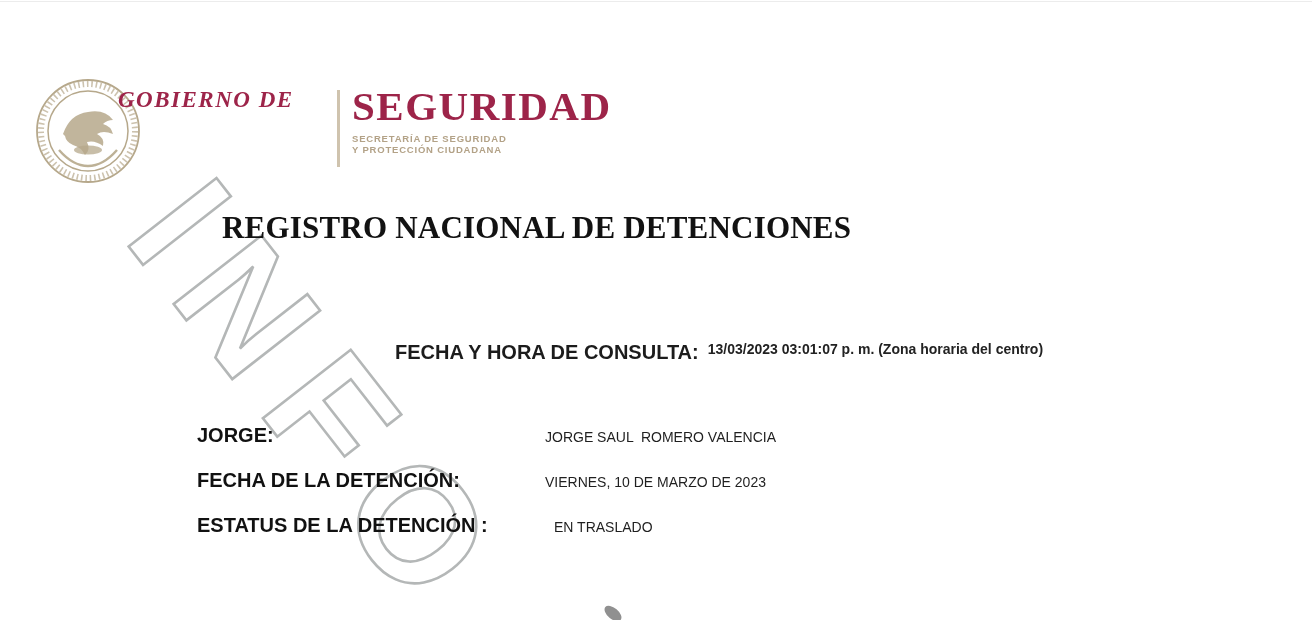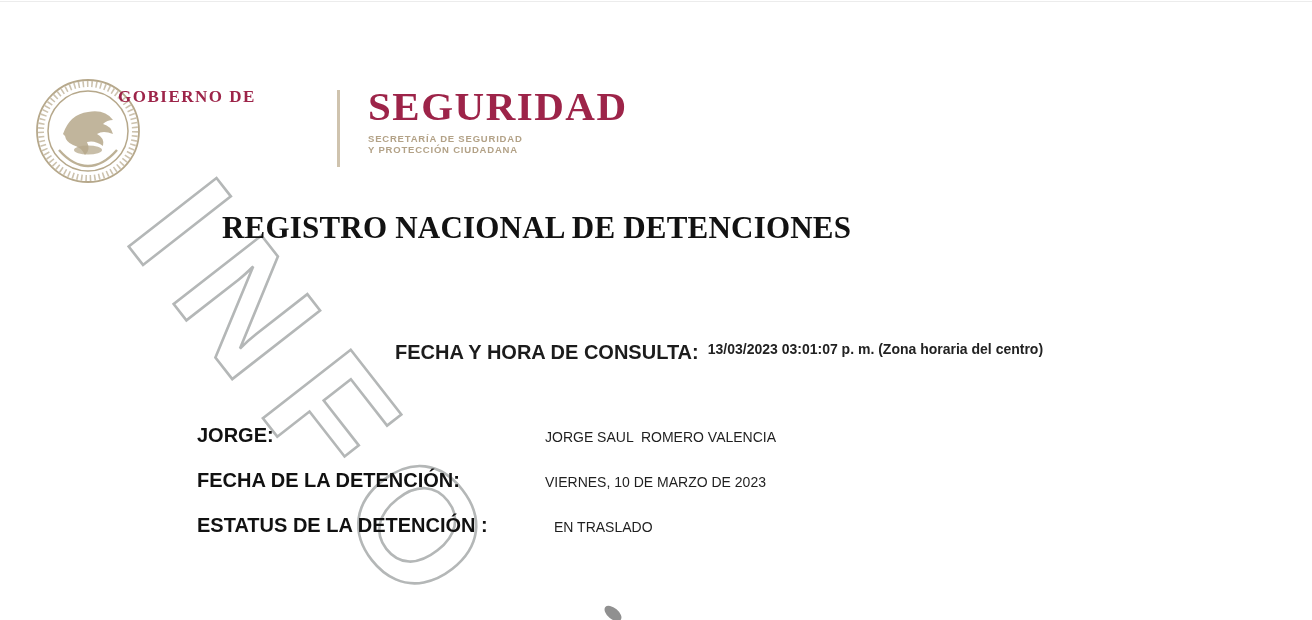--- a/index.html
+++ b/index.html
@@ -29,32 +29,32 @@
   }
   .brand {
     position: absolute;
     left: 118px; top: 88px;
     z-index: 3;
     font-family: "Liberation Serif", serif;
     font-weight: bold;
     color: #9D2449;
     line-height: 1;
   }
-  .brand-line1 { font-size: 17px; letter-spacing: 1.5px; }
+  .brand-line1 { font-size: 23px; letter-spacing: 1.5px; font-style: italic; }
   .brand-line2 { font-size: 39px; letter-spacing: 2.5px; margin-top: 3px; }
   .brand-divider {
     position: absolute;
     left: 337px; top: 90px;
     width: 3px; height: 77px;
     background: #cfc3ae;
     z-index: 3;
   }
   .secretariat {
     position: absolute;
-    left: 368px; top: 86px;
+    left: 352px; top: 86px;
     z-index: 3;
   }
   .secretariat-name {
     font-family: "Liberation Serif", serif;
     font-weight: bold;
     font-size: 41px;
     letter-spacing: 1.5px;
     color: #9D2449;
     line-height: 1;
   }

